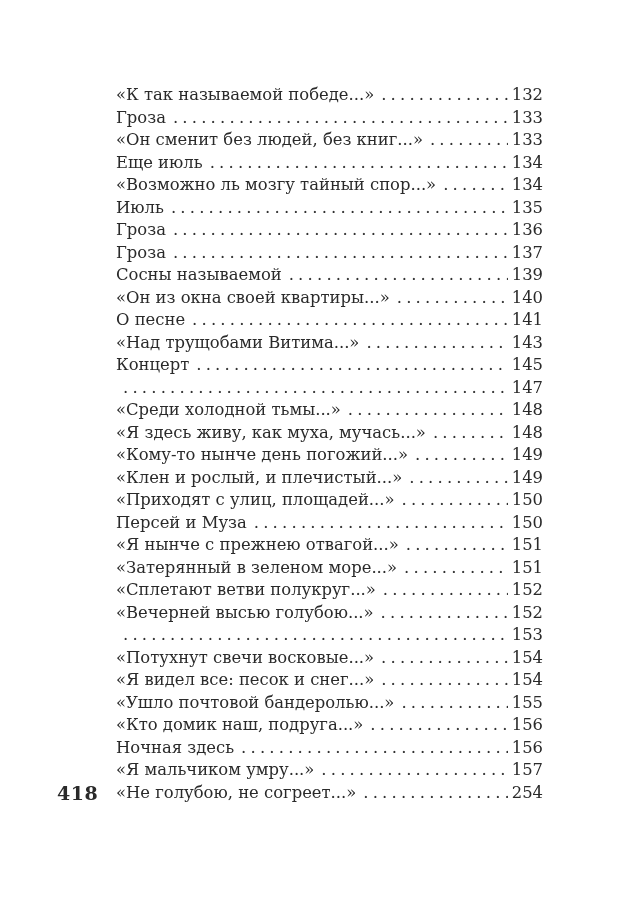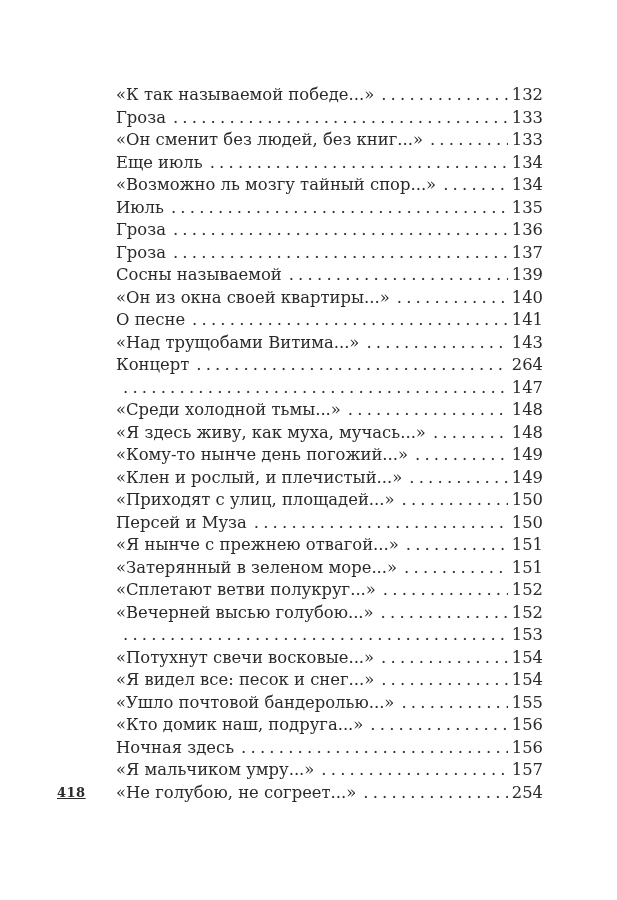--- a/index.html
+++ b/index.html
@@ -40,24 +40,23 @@
   }
   .p {
     flex: 0 0 auto;
     min-width: 30px;
     text-align: right;
   }
   .folio {
     position: absolute;
     left: 57px; top: 781.5px;
     height: 22.5px; line-height: 22.5px;
-    font-size: 13px;
+    font-size: 19px;
     font-weight: bold;
     letter-spacing: 0.5px;
-    text-decoration: underline;
   }
 </style>
 </head>
 <body>
 
 <div class="page">
 
   <div class="folio">418</div>
 
   <div class="toc">
@@ -118,21 +117,21 @@
         <span class="p">141</span>
       </div>
     <div class="row">
         <span class="t">«Над трущобами Витима...»</span>
         <span class="l">. . . . . . . . . . . . . . . . . . . . . . . . . . . . . . . . . . . . . . . . . . . . . . . . . . . . . . . . . . . . . . . . . . . . . . . . . . . . . . . . </span>
         <span class="p">143</span>
       </div>
     <div class="row">
         <span class="t">Концерт</span>
         <span class="l">. . . . . . . . . . . . . . . . . . . . . . . . . . . . . . . . . . . . . . . . . . . . . . . . . . . . . . . . . . . . . . . . . . . . . . . . . . . . . . . . </span>
-        <span class="p">264</span>
+        <span class="p">145</span>
       </div>
     <div class="row">
         <span class="l">. . . . . . . . . . . . . . . . . . . . . . . . . . . . . . . . . . . . . . . . . . . . . . . . . . . . . . . . . . . . . . . . . . . . . . . . . . . . . . . . </span>
         <span class="p">147</span>
       </div>
     <div class="row">
         <span class="t">«Среди холодной тьмы...»</span>
         <span class="l">. . . . . . . . . . . . . . . . . . . . . . . . . . . . . . . . . . . . . . . . . . . . . . . . . . . . . . . . . . . . . . . . . . . . . . . . . . . . . . . . </span>
         <span class="p">148</span>
       </div>

